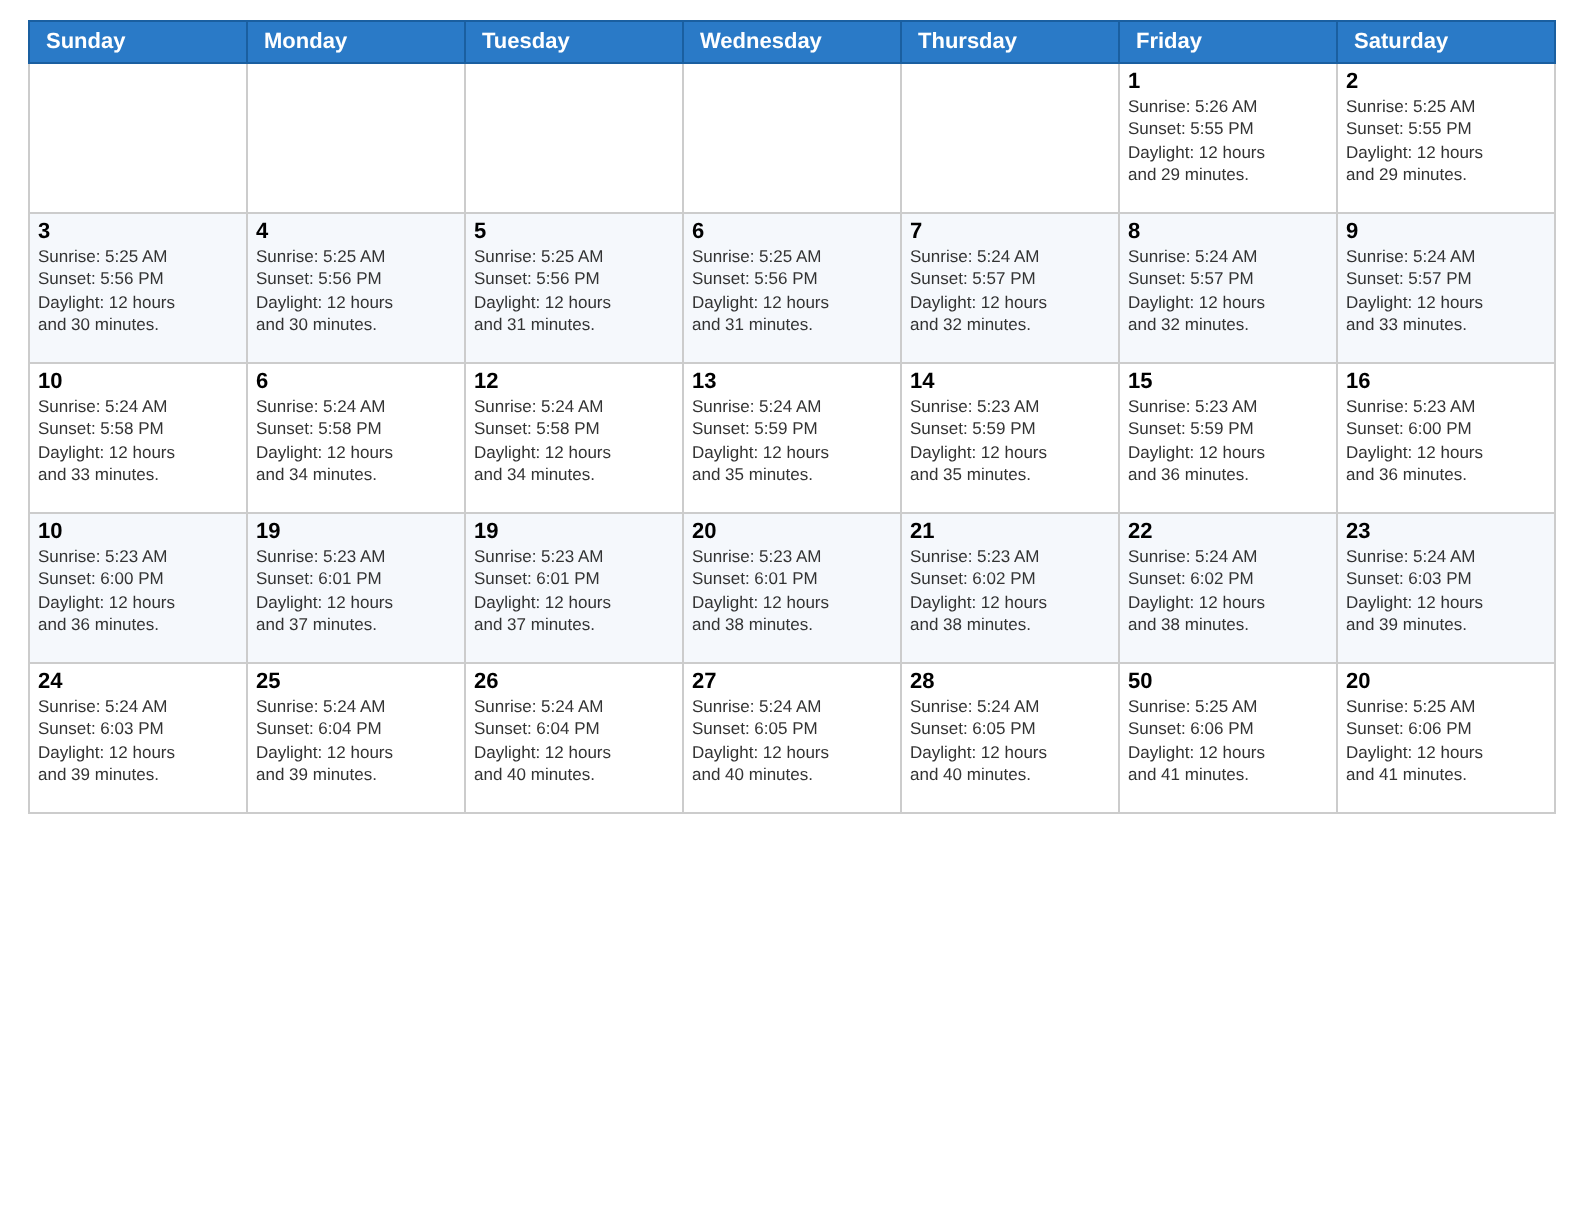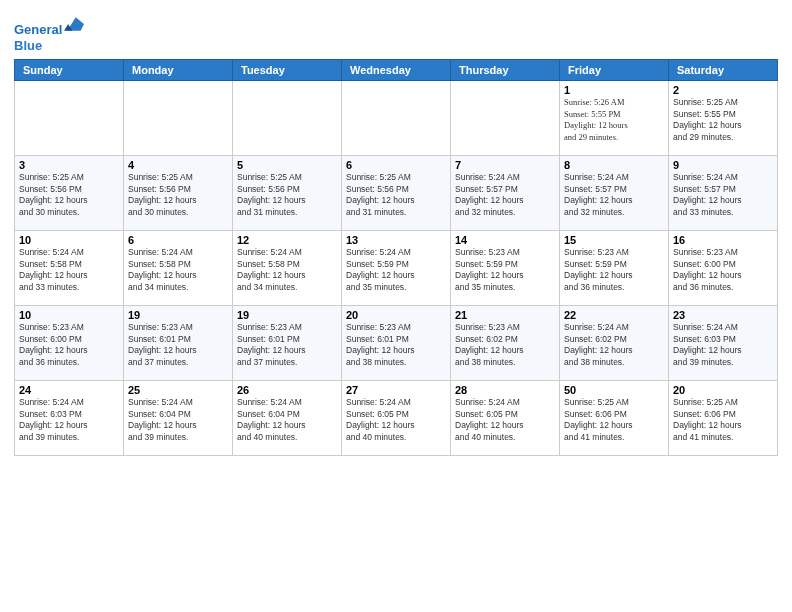--- a/index.html
+++ b/index.html
@@ -90,37 +90,20 @@
       line-height: 1.35;
     }
     .empty-cell {
       background: #fff !important;
     }
   </style>
 </head>
 <body>
 
 <div class="page">
-  <div class="header">
-    <div class="logo">
-      <div>
-        <div class="logo-text">
-          <span>General</span><svg class="logo-icon" viewBox="0 0 24 20">
-              <polygon points="4,18 14,2 24,10 20,18" fill="#2a7ac7"></polygon>
-              <polygon points="0,18 10,18 5,10" fill="#1a5090"></polygon>
-            </svg><br>
-          <span style="color:#2a7ac7;font-weight:bold;">Blue</span>
-        </div>
-      </div>
-    </div>
-    <div class="title-block">
-      <div class="month-title"></div>
-      <div class="location-title"></div>
-    </div>
-  </div>
 
   <table class="calendar">
     <thead>
       <tr id="thead-row">
           <th>Sunday</th>
           <th>Monday</th>
           <th>Tuesday</th>
           <th>Wednesday</th>
           <th>Thursday</th>
           <th>Friday</th>
@@ -129,21 +112,21 @@
     </thead>
     <tbody id="calendar-body">
         <tr>
           <td class="empty-cell"></td>
           <td class="empty-cell"></td>
           <td class="empty-cell"></td>
           <td class="empty-cell"></td>
           <td class="empty-cell"></td>
           <td>
             <span class="day-num">1</span>
-            <div class="day-info" style="white-space: pre-line; font-family: Liberation Serif, serif;">Sunrise: 5:26 AM
+            <div class="day-info" style="white-space: pre-line;">Sunrise: 5:26 AM
 Sunset: 5:55 PM
 Daylight: 12 hours
 and 29 minutes.</div>
           </td>
           <td>
             <span class="day-num">2</span>
             <div class="day-info" style="white-space: pre-line;">Sunrise: 5:25 AM
 Sunset: 5:55 PM
 Daylight: 12 hours
 and 29 minutes.</div>

